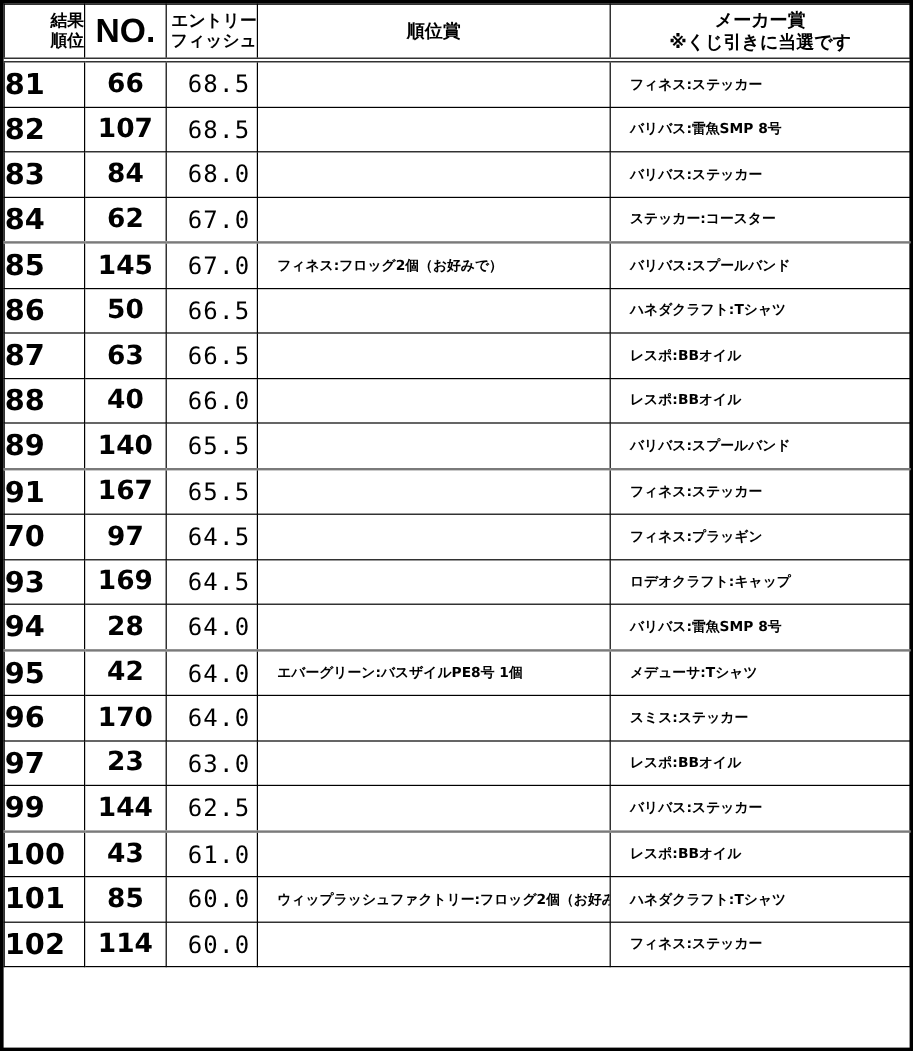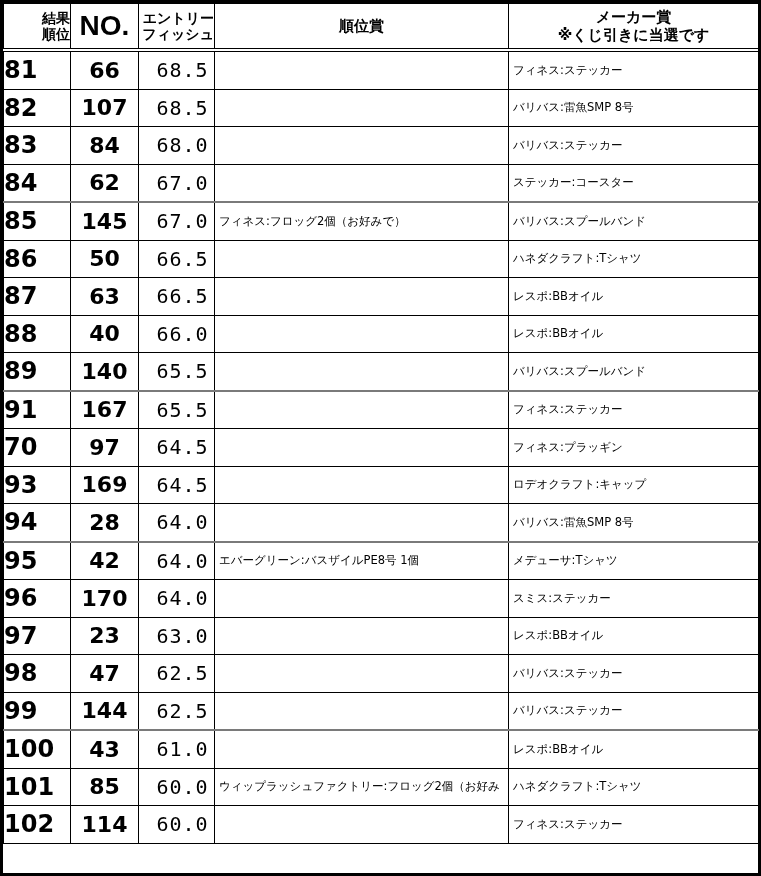--- a/index.html
+++ b/index.html
@@ -8,21 +8,21 @@
   table { border-collapse:collapse; width:755px; table-layout:fixed; }
   td, th { border:1px solid #000; padding:0; overflow:hidden; white-space:nowrap; }
   th { height:44px; font-weight:bold; font-size:15px; line-height:18px; text-align:center; vertical-align:middle; border-bottom:4px double #000; }
   th.small { font-size:14px; line-height:16px;text-align:right; }
   th.no { font-size:28px; font-family:"Liberation Sans", sans-serif; }
   td { height:36.5px; vertical-align:middle; }
   tr.sep td { border-bottom:2px solid #7a7a7a; }
   td.rank { font-family:"DejaVu Sans", sans-serif; font-weight:bold; font-size:24px; }
   td.no { text-align:center; font-family:"DejaVu Sans", sans-serif; font-weight:bold; font-size:22px; }
   td.fish { text-align:center; font-family:"DejaVu Sans Mono", monospace; font-size:20px; letter-spacing:1px;padding-left:12px; }
-  td.prize, td.maker { font-size:11.5px; font-weight:normal; padding-left:4px; text-align:left; }
+  td.prize, td.maker { font-size:11.5px; font-weight:bold; padding-left:16px; text-align:left; }
 </style>
 </head>
 <body>
 
 <div class="sheet">
 <table>
   <colgroup>
     <col style="width:67px">
     <col style="width:68px">
     <col style="width:76px">
@@ -153,27 +153,20 @@
           <td class="prize"></td>
           <td class="maker">スミス:ステッカー</td>
         </tr>
         <tr>
           <td class="rank">97</td>
           <td class="no">23</td>
           <td class="fish">63.0</td>
           <td class="prize"></td>
           <td class="maker">レスポ:BBオイル</td>
         </tr>
-        <tr>
-          <td class="rank">98</td>
-          <td class="no">47</td>
-          <td class="fish">62.5</td>
-          <td class="prize"></td>
-          <td class="maker">バリバス:ステッカー</td>
-        </tr>
         <tr class="sep">
           <td class="rank">99</td>
           <td class="no">144</td>
           <td class="fish">62.5</td>
           <td class="prize"></td>
           <td class="maker">バリバス:ステッカー</td>
         </tr>
         <tr>
           <td class="rank">100</td>
           <td class="no">43</td>

